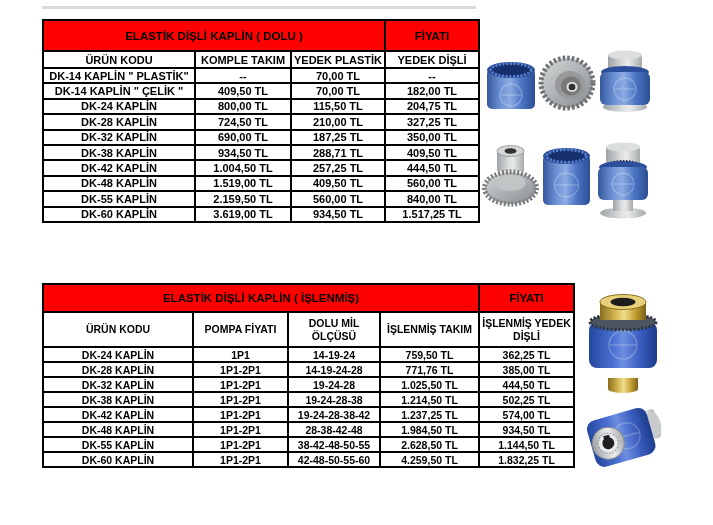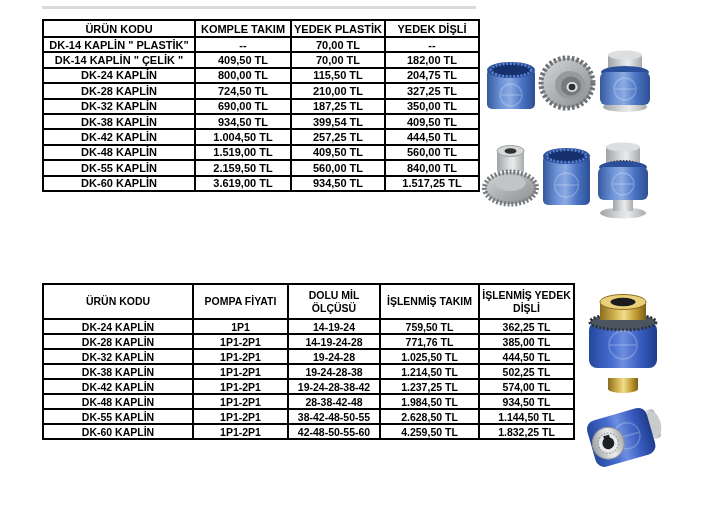--- a/index.html
+++ b/index.html
@@ -36,20 +36,24 @@
 <div class="artifact"></div>
 
 <table class="price-table t1">
   <colgroup>
     <col style="width:152px">
       <col style="width:96px">
       <col style="width:94px">
       <col style="width:94px">
   </colgroup>
   <thead>
+    <tr class="title-row">
+      <th colspan="3" class="red">ELASTİK DİŞLİ KAPLİN ( DOLU )</th>
+      <th class="red sep">FİYATI</th>
+    </tr>
     <tr class="cols-row" id="t1-cols">
         <th>ÜRÜN KODU</th>
         <th>KOMPLE TAKIM</th>
         <th>YEDEK PLASTİK</th>
         <th>YEDEK DİŞLİ</th>
       </tr>
   </thead>
   <tbody id="t1-body">
       <tr>
         <td>DK-14 KAPLİN " PLASTİK"</td>
@@ -77,21 +81,21 @@
       </tr>
       <tr>
         <td>DK-32 KAPLİN</td>
         <td>690,00 TL</td>
         <td>187,25 TL</td>
         <td>350,00 TL</td>
       </tr>
       <tr>
         <td>DK-38 KAPLİN</td>
         <td>934,50 TL</td>
-        <td>399,54 TL</td>
+        <td>288,71 TL</td>
         <td>409,50 TL</td>
       </tr>
       <tr>
         <td>DK-42 KAPLİN</td>
         <td>1.004,50 TL</td>
         <td>257,25 TL</td>
         <td>444,50 TL</td>
       </tr>
       <tr>
         <td>DK-48 KAPLİN</td>
@@ -116,20 +120,24 @@
 
 <table class="price-table t2">
   <colgroup>
     <col style="width:150px">
       <col style="width:95px">
       <col style="width:92px">
       <col style="width:99px">
       <col style="width:95px">
   </colgroup>
   <thead>
+    <tr class="title-row">
+      <th colspan="4" class="red">ELASTİK DİŞLİ KAPLİN ( İŞLENMİŞ)</th>
+      <th class="red sep">FİYATI</th>
+    </tr>
     <tr class="cols-row" id="t2-cols">
         <th>ÜRÜN KODU</th>
         <th>POMPA FİYATI</th>
         <th>DOLU MİL ÖLÇÜSÜ</th>
         <th>İŞLENMİŞ TAKIM</th>
         <th>İŞLENMİŞ YEDEK DİŞLİ</th>
       </tr>
   </thead>
   <tbody id="t2-body">
       <tr>

